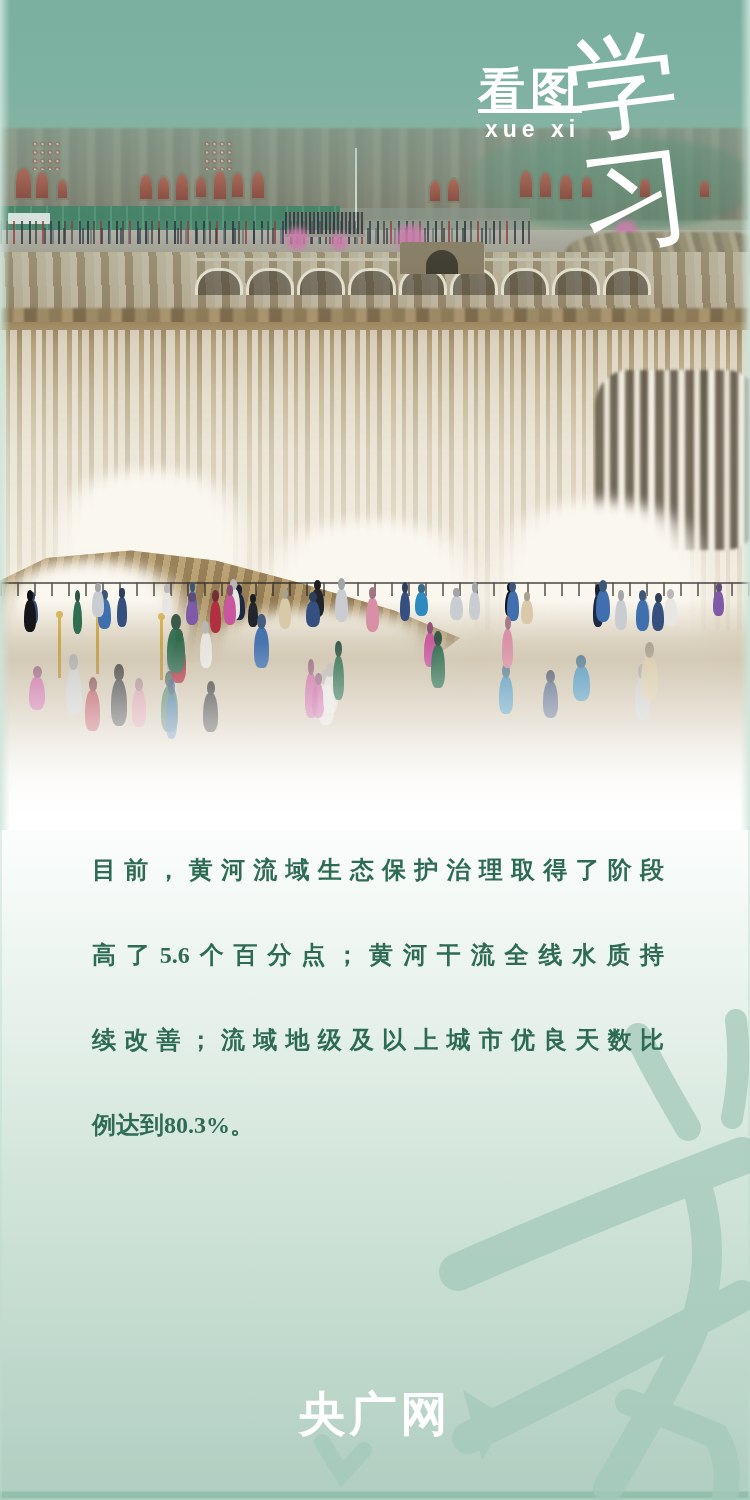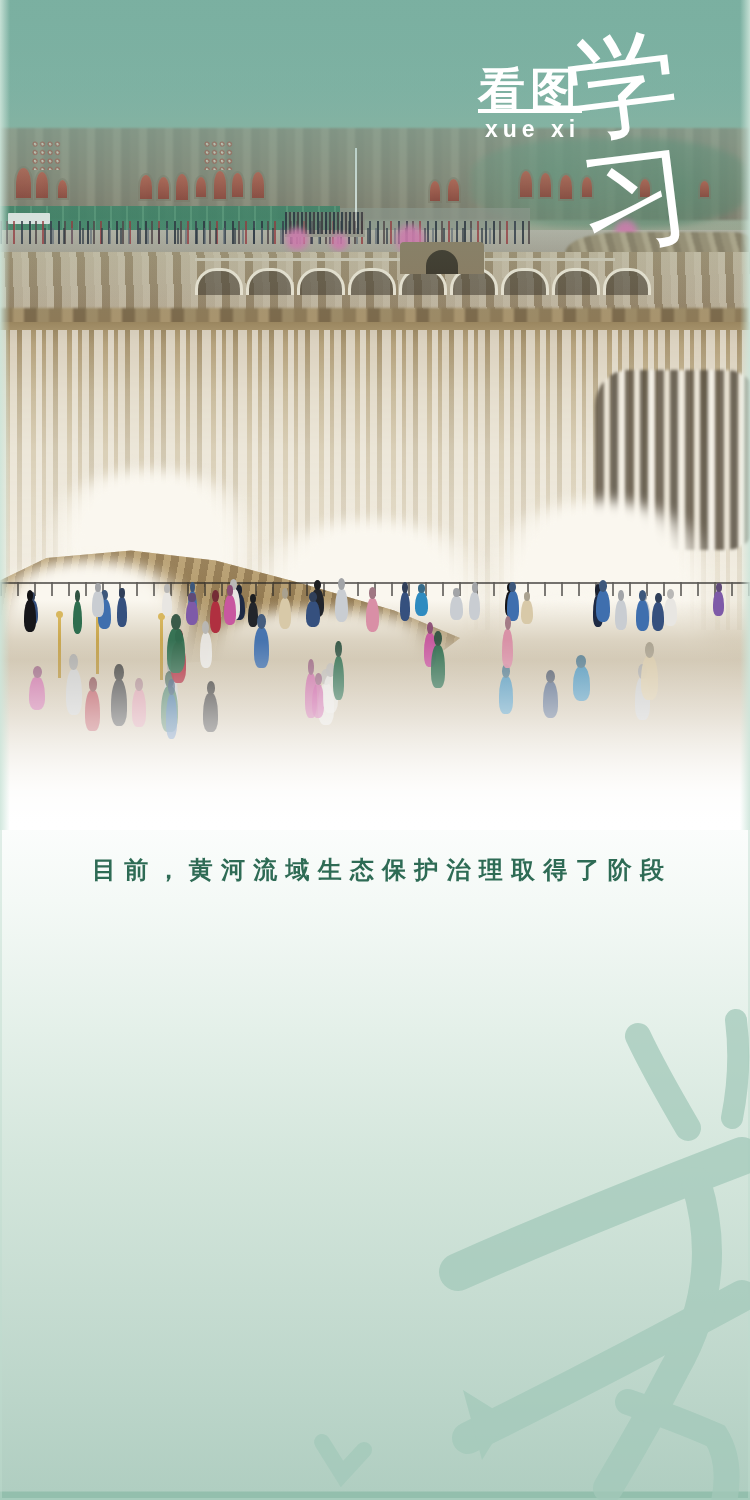--- a/index.html
+++ b/index.html
@@ -402,16 +402,20 @@
   <span class="sr">学</span>
 
   <div class="brand">
     <div class="brand-cn">看图</div>
     <div class="brand-py">xue xi</div>
     <div class="brand-script">学习</div>
   </div>
 
   <div class="article">
     <div class="ln">目前，黄河流域生态保护治理取得了阶段</div>
+    <div class="ln">高了5.6个百分点；黄河干流全线水质持</div>
+    <div class="ln">续改善；流域地级及以上城市优良天数比</div>
+    <div class="ln last">例达到80.3%。</div>
   </div>
 
+  <div class="cnr">央广网</div>
 
 </div>
 
 </body></html>

